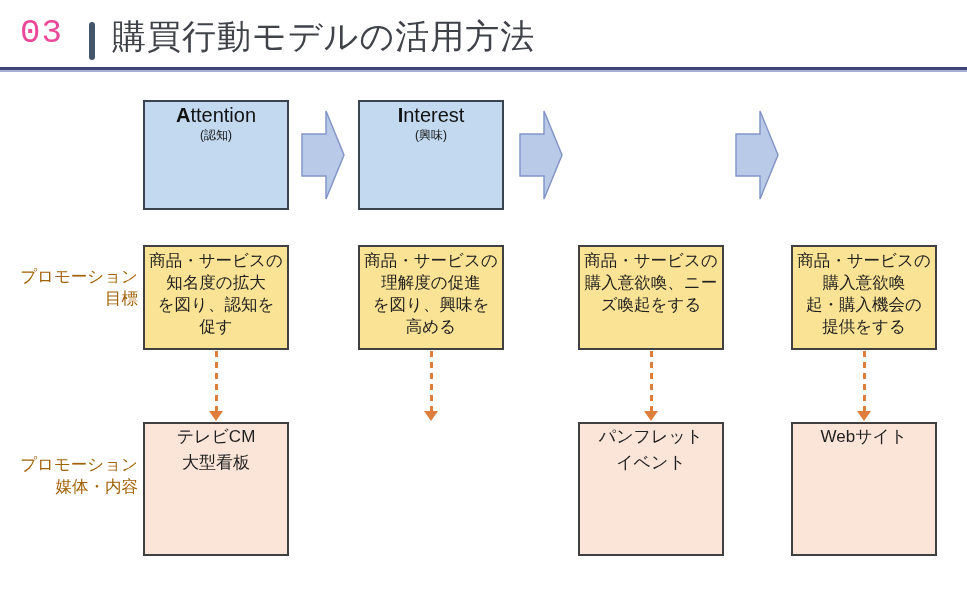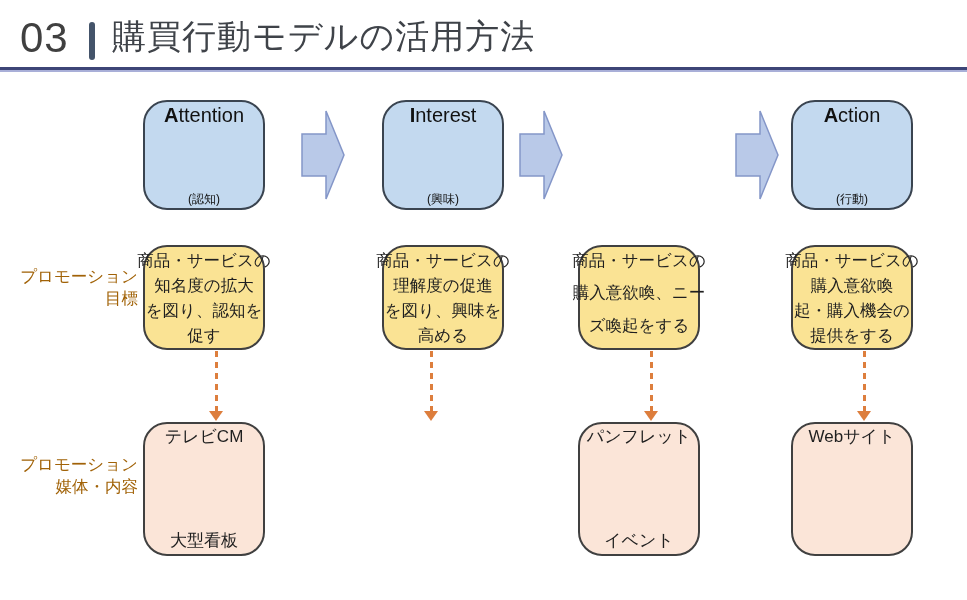--- a/index.html
+++ b/index.html
@@ -1,27 +1,27 @@
 <!DOCTYPE html>
 <html><head>
 <meta charset="utf-8">
 <style>
   html,body{margin:0;padding:0;background:#fff;}
   .slide{
     position:relative;width:967px;height:600px;background:#ffffff;overflow:hidden;
     font-family:"Liberation Sans","DejaVu Sans",sans-serif;color:#1f1f1f;
   }
   
-  .page-num{position:absolute;left:20px;top:14px;font-size:42px;color:#404040;letter-spacing:1px;}
+  .page-num{position:absolute;left:20px;top:14px;font-size:34px;color:#ec4899;letter-spacing:1px;font-family:Liberation Mono, monospace;}
   .title-sep{position:absolute;left:89px;top:22px;width:6px;height:38px;background:#44546A;border-radius:3px;}
   .title-text{position:absolute;left:112px;top:14px;font-size:34px;color:#3f4349;letter-spacing:1px;white-space:nowrap;}
   .title-underline{position:absolute;left:0;top:67px;width:967px;height:3px;background:#3D4577;box-shadow:0 2px 0 #A9AFD8;}
   
-  .c0{left:143px;} .c1{left:358px;margin-left:24px;} .c2{left:578px;} .c3{left:791px;}
-  .box{position:absolute;width:122px;box-sizing:border-box;display:flex;flex-direction:column;justify-content:space-between;align-items:center;text-align:center;border-radius:24px;}
+  .c0{left:143px;} .c1{left:358px;} .c2{left:578px;} .c3{left:791px;}
+  .box{position:absolute;width:146px;box-sizing:border-box;display:flex;flex-direction:column;justify-content:flex-start;align-items:center;text-align:center;}
   
   .stage-box{top:100px;height:110px;background:#C3D9EF;border:2px solid #3A4450;}
   .stage-en{font-size:20px;line-height:1.3;color:#111;}
   .stage-en b{font-weight:bold;}
   .stage-jp{font-size:12px;line-height:1.3;color:#111;}
   
   .flow-arrow{position:absolute;top:106px;width:44px;height:98px;}
   
   .goal-box{top:245px;height:105px;background:#FAE394;border:2px solid #404040;padding:2px 4px;}
   .goal-line{display:block;font-size:16.5px;line-height:22px;white-space:nowrap;}
@@ -58,24 +58,20 @@
     <span class="goal-line">媒体・内容</span>
   </div>
 
   <div class="box stage-box c0">
     <div class="stage-en"><b>A</b><span>ttention</span></div>
     <div class="stage-jp">(認知)</div>
   </div>
   <div class="box stage-box c1">
     <div class="stage-en"><b>I</b><span>nterest</span></div>
     <div class="stage-jp">(興味)</div>
-  </div>
-  <div class="box stage-box c3">
-    <div class="stage-en"><b>A</b><span>ction</span></div>
-    <div class="stage-jp">(行動)</div>
   </div>
 
   <svg class="flow-arrow" style="left:301px;" viewBox="0 0 44 98">
     <polygon points="1,28 25,28 25,5 43,49 25,93 25,70 1,70" fill="#B9C9E8" stroke="#8496C8" stroke-width="1.5"></polygon>
   </svg>
   <svg class="flow-arrow" style="left:519px;" viewBox="0 0 44 98">
     <polygon points="1,28 25,28 25,5 43,49 25,93 25,70 1,70" fill="#B9C9E8" stroke="#8496C8" stroke-width="1.5"></polygon>
   </svg>
   <svg class="flow-arrow" style="left:735px;" viewBox="0 0 44 98">
     <polygon points="1,28 25,28 25,5 43,49 25,93 25,70 1,70" fill="#B9C9E8" stroke="#8496C8" stroke-width="1.5"></polygon>

